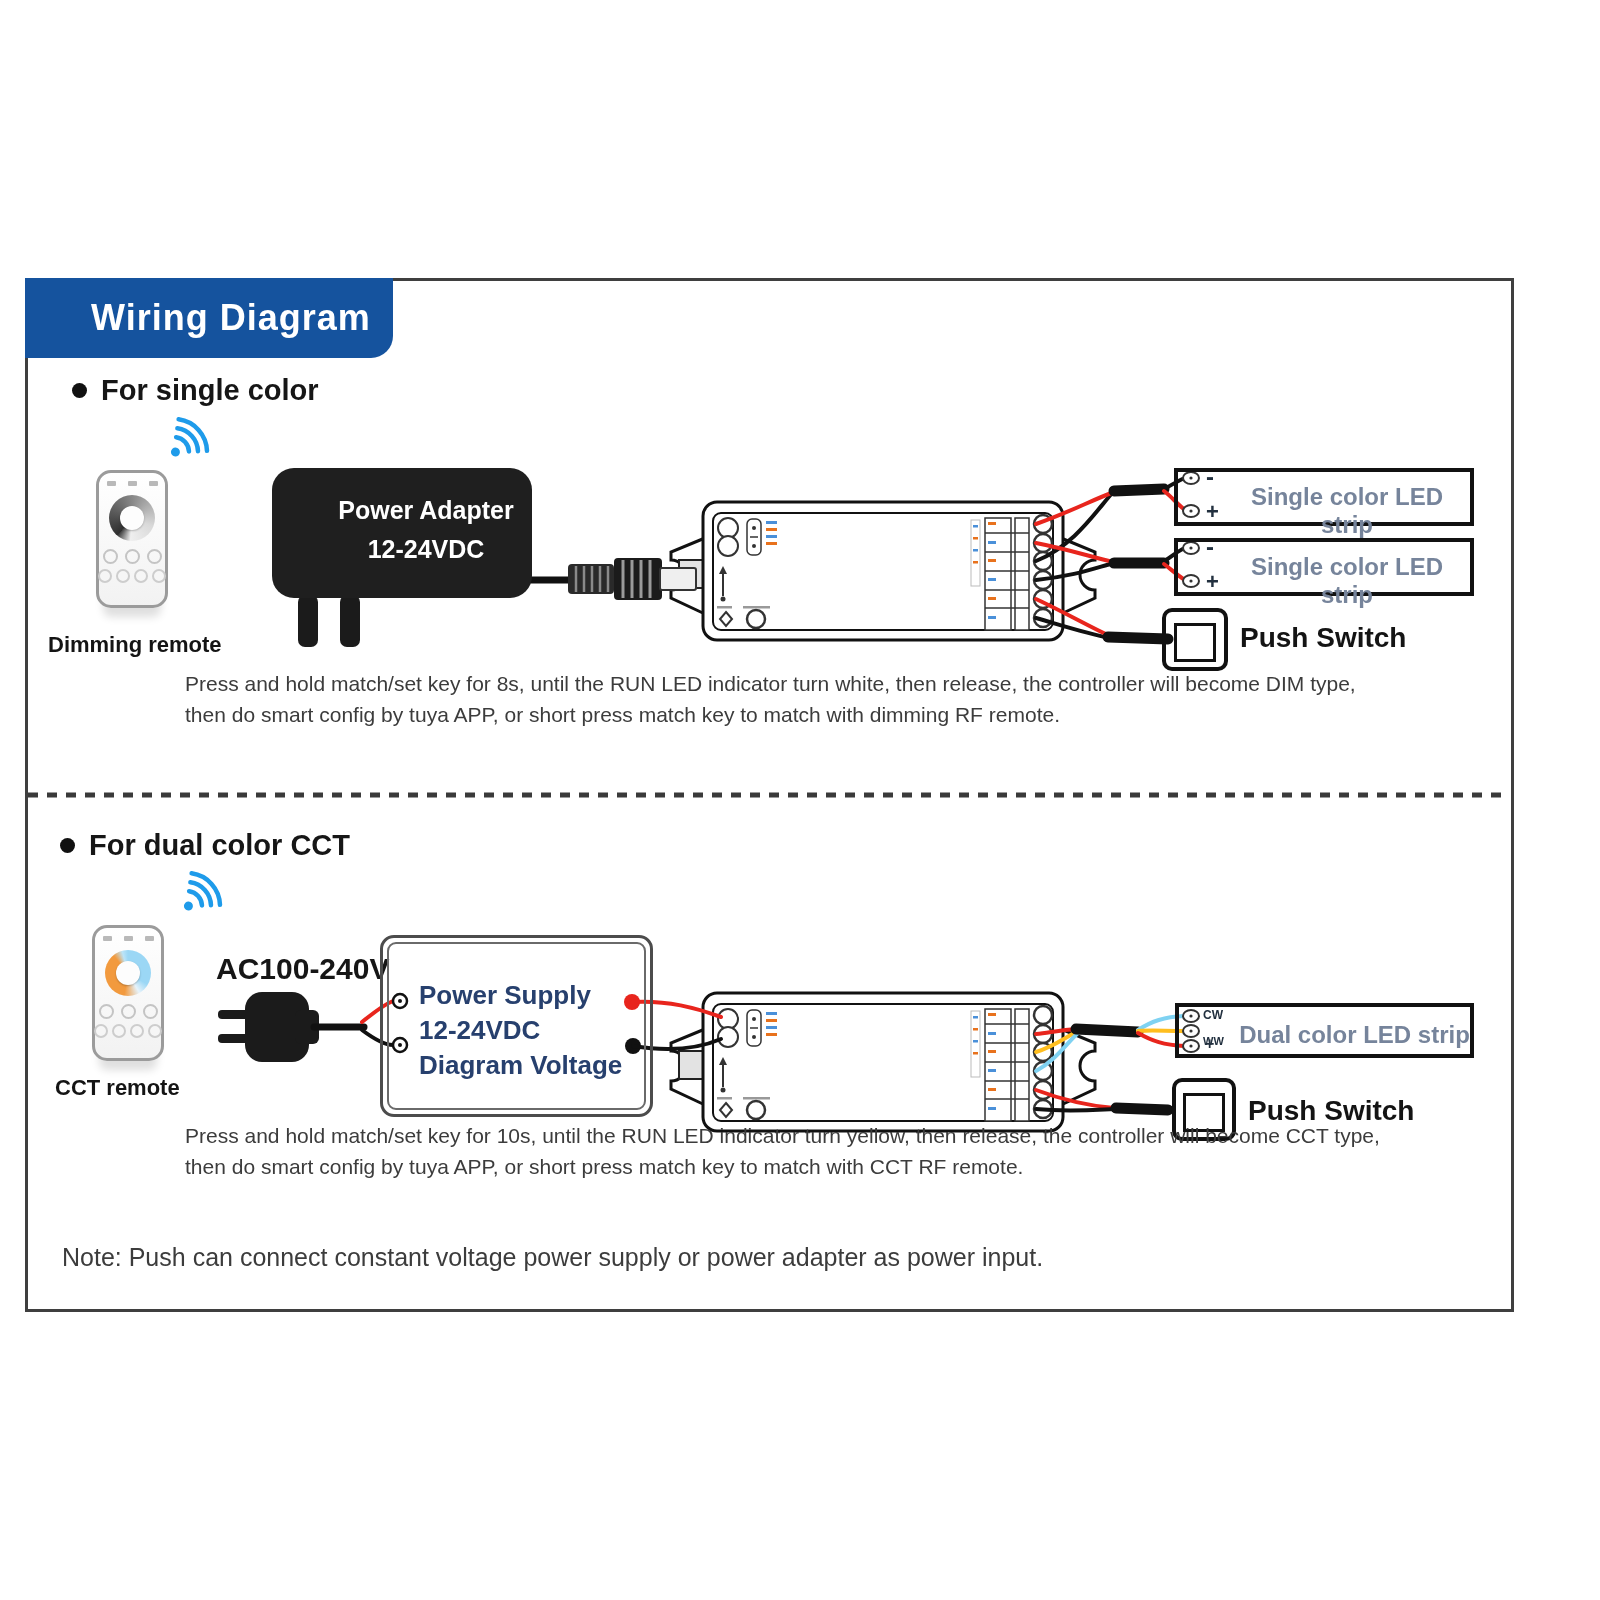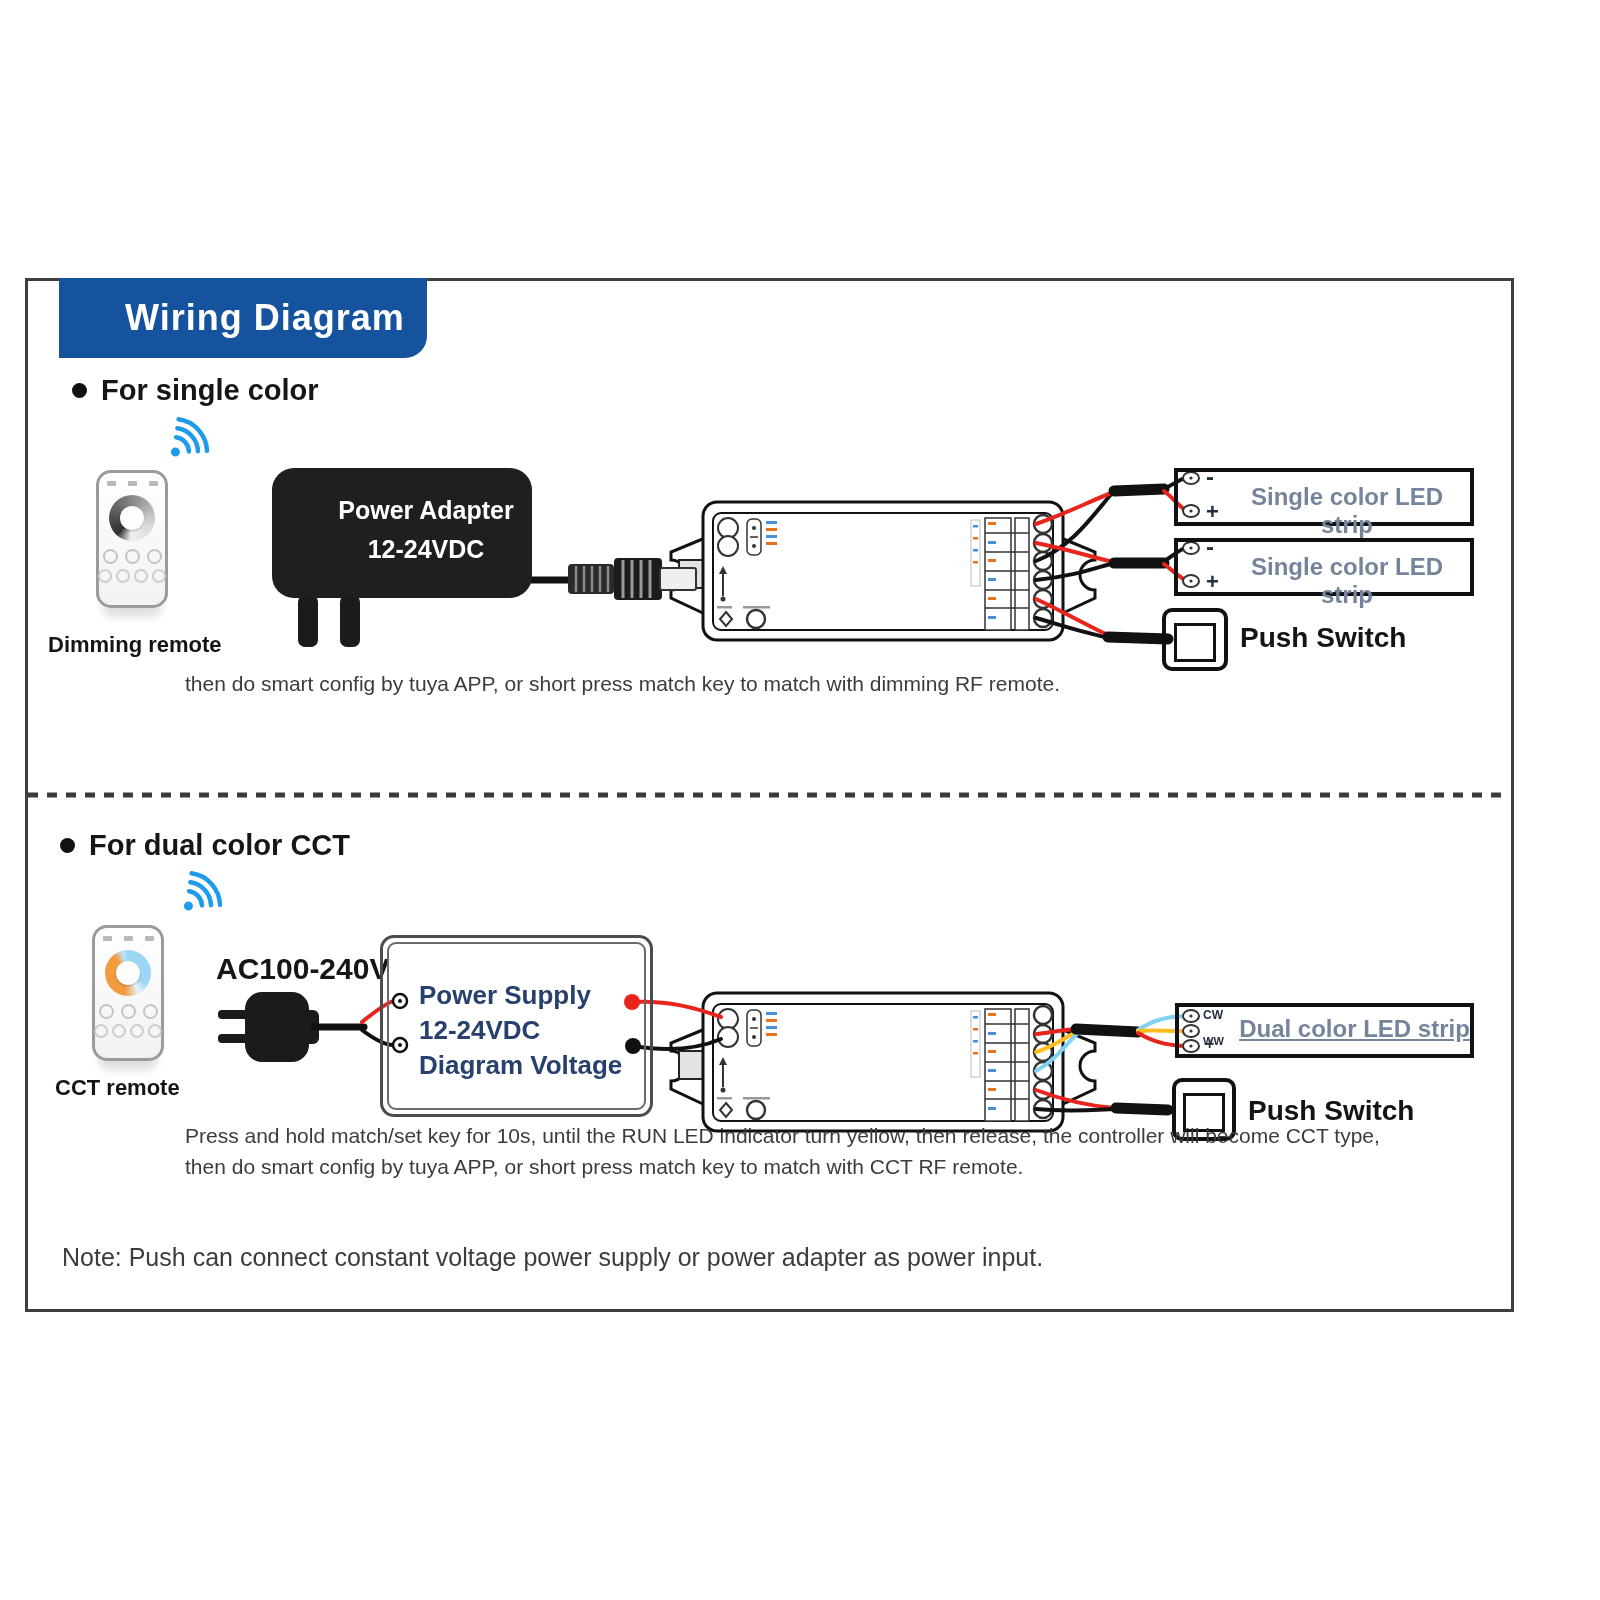--- a/index.html
+++ b/index.html
@@ -6,21 +6,21 @@
   .page {
     position:relative; width:1600px; height:1600px; background:#fff;
     font-family:"Liberation Sans", sans-serif; overflow:hidden;
   }
   .frame {
     position:absolute; left:25px; top:278px; width:1483px; height:1028px;
     border:3px solid #3f3f3f; background:#fff;
   }
   .banner {
     position:absolute; left:25px; top:278px; width:368px; height:80px;
-    background:#15539E; border-radius:0 0 22px 0; z-index:3;margin-left:34px;
+    background:#15539E; border-radius:0 0 22px 0; z-index:3;
   }
   .banner .title {
     position:absolute; left:66px; top:0; line-height:80px;
     color:#fff; font-size:36px; font-weight:bold; letter-spacing:1px;
   }
   .svglayer { position:absolute; left:0; top:0; z-index:1; }
   .ov { position:absolute; z-index:2; }
 
   .sec-head { font-size:29px; font-weight:bold; color:#161616; display:flex; align-items:center; }
   .sec-head .dot { width:15px; height:15px; border-radius:50%; background:#111; margin-right:14px; }
@@ -327,20 +327,21 @@
   </div>
   <div class="ov term-mark" style="left:1206px; top:533px; font-size:24px;">-</div>
   <div class="ov term-mark" style="left:1206px; top:569px; font-size:22px;">+</div>
 
   <div class="ov pswitch" style="left:1162px; top:608px; width:58px; height:55px;">
     <div class="inner"></div>
   </div>
   <div class="ov ps-label" style="left:1240px; top:622px;">Push Switch</div>
 
   <div class="ov desc" style="left:185px; top:668px;">
+    <div>Press and hold match/set key for 8s, until the RUN LED indicator turn white, then release, the controller will become DIM type,</div>
     <div>then do smart config by tuya APP, or short press match key to match with dimming RF remote.</div>
   </div>
 
   <div class="ov sec-head" style="left:60px; top:829px;text-align:right;">
     <span class="dot"></span>
     <span>For dual color CCT</span>
   </div>
 
   <div class="ov remote" style="left:92px; top:925px; height:130px;">
     <div class="toprow">
@@ -367,21 +368,21 @@
 
   <div class="ov psupply" style="position:absolute;">
     <div class="txt">
       <div>Power Supply</div>
       <div>12-24VDC</div>
       <div>Diagram Voltage</div>
     </div>
   </div>
 
   <div class="ov strip" style="left:1175px; top:1003px; width:291px; height:47px;">
-    <div class="lbl" style="top:8px; padding-left:60px;text-decoration:underline;">Dual color LED strip</div>
+    <div class="lbl" style="top:14px; padding-left:60px;">Dual color LED strip</div>
   </div>
   <div class="ov term-mark" style="left:1203px; top:1008px; font-size:12px;">CW</div>
   <div class="ov term-mark" style="left:1203px; top:1023px; font-size:11px;margin-top:12px;">WW</div>
   <div class="ov term-mark" style="left:1205px; top:1035px; font-size:16px;">+</div>
 
   <div class="ov pswitch" style="left:1172px; top:1078px; width:56px; height:55px;">
     <div class="inner"></div>
   </div>
   <div class="ov ps-label" style="left:1248px; top:1095px;">Push Switch</div>
 

